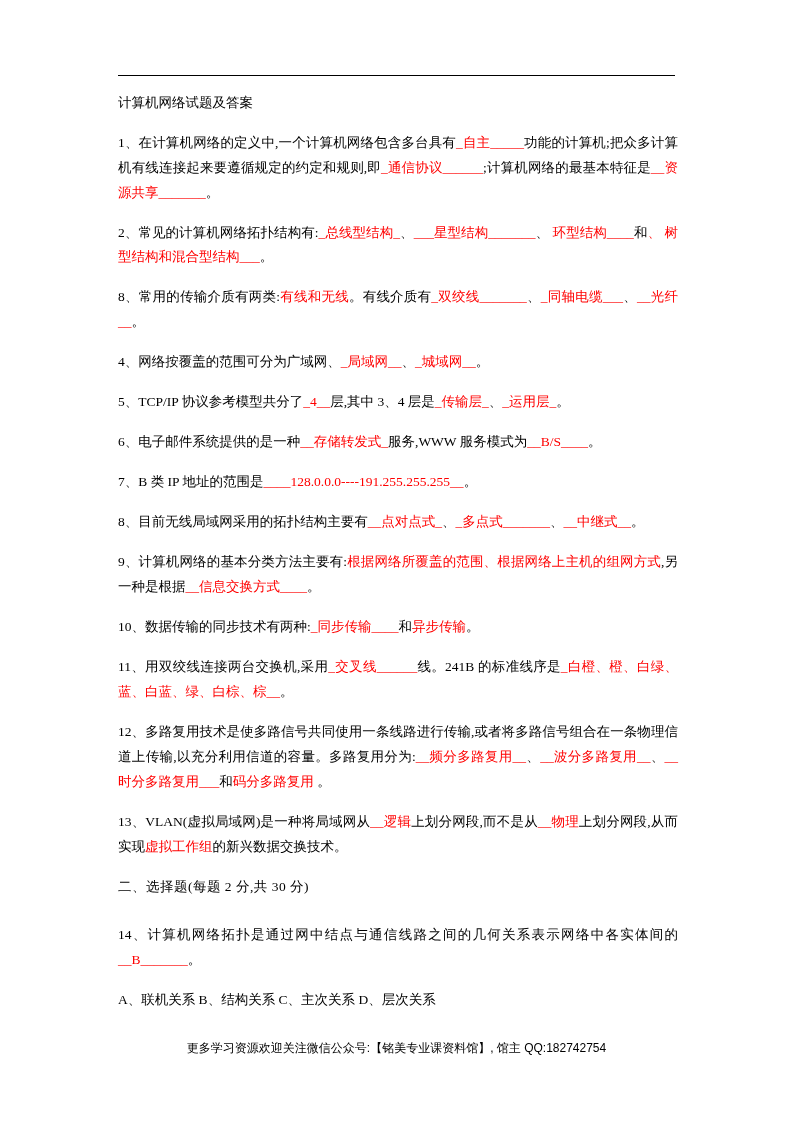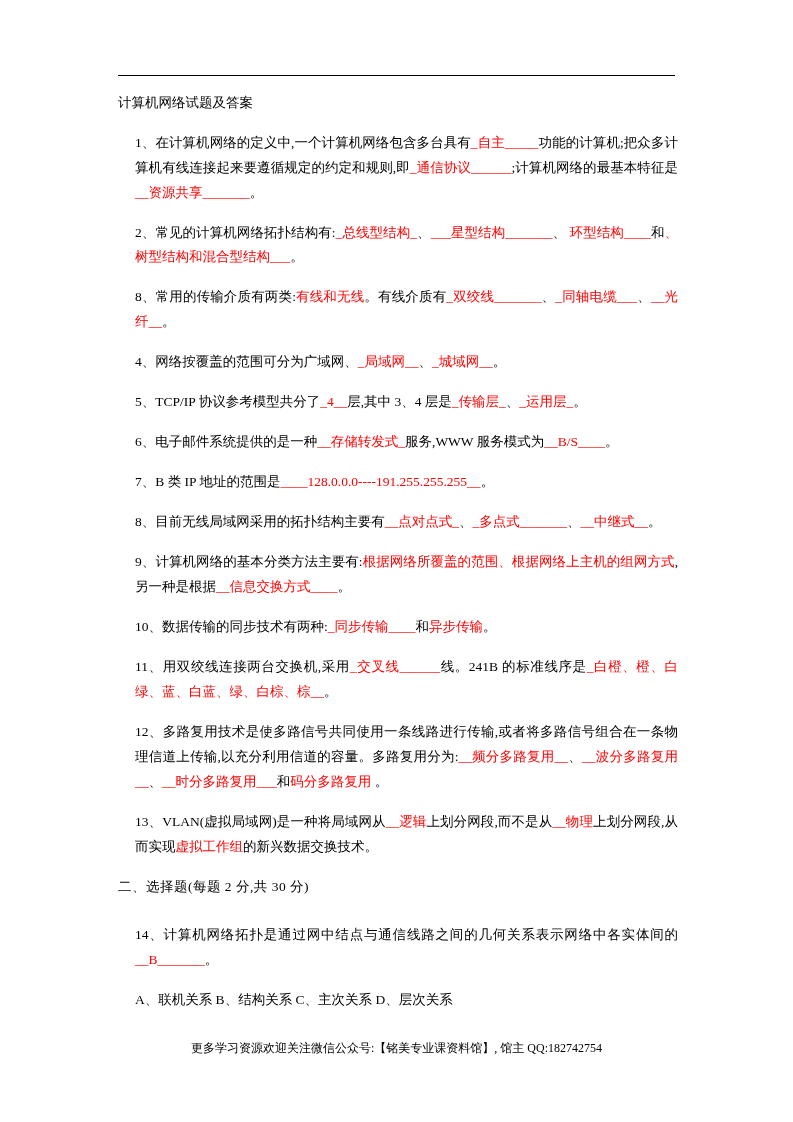--- a/index.html
+++ b/index.html
@@ -36,42 +36,42 @@
   }
   .doc-title {
     font-size: 13.5px;
     line-height: 1.6;
     margin-bottom: 17px;
     color: #000;
   }
   .para {
     font-size: 13.5px;
     line-height: 1.85;
-    margin: 0 0 15px 17px;
+    margin: 0 0 15px 0;
     text-align: justify;
     color: #000;
   }
   .ans {
     color: #ff0000;
   }
   .section-head {
     font-size: 13.5px;
     line-height: 1.85;
     margin: 0 0 23px 0;
     letter-spacing: 0.5px;
   }
   .footer {
     position: absolute;
     left: 0;
     top: 1040px;
     width: 793px;
     text-align: center;
     font-size: 12px;
     color: #000;
-    font-family: Liberation Serif, serif;
+    font-family: Liberation Sans, sans-serif;
   }
 </style>
 </head>
 <body>
 
 <div class="page">
 
   <div class="top-rule"></div>
 
   <div class="content">

